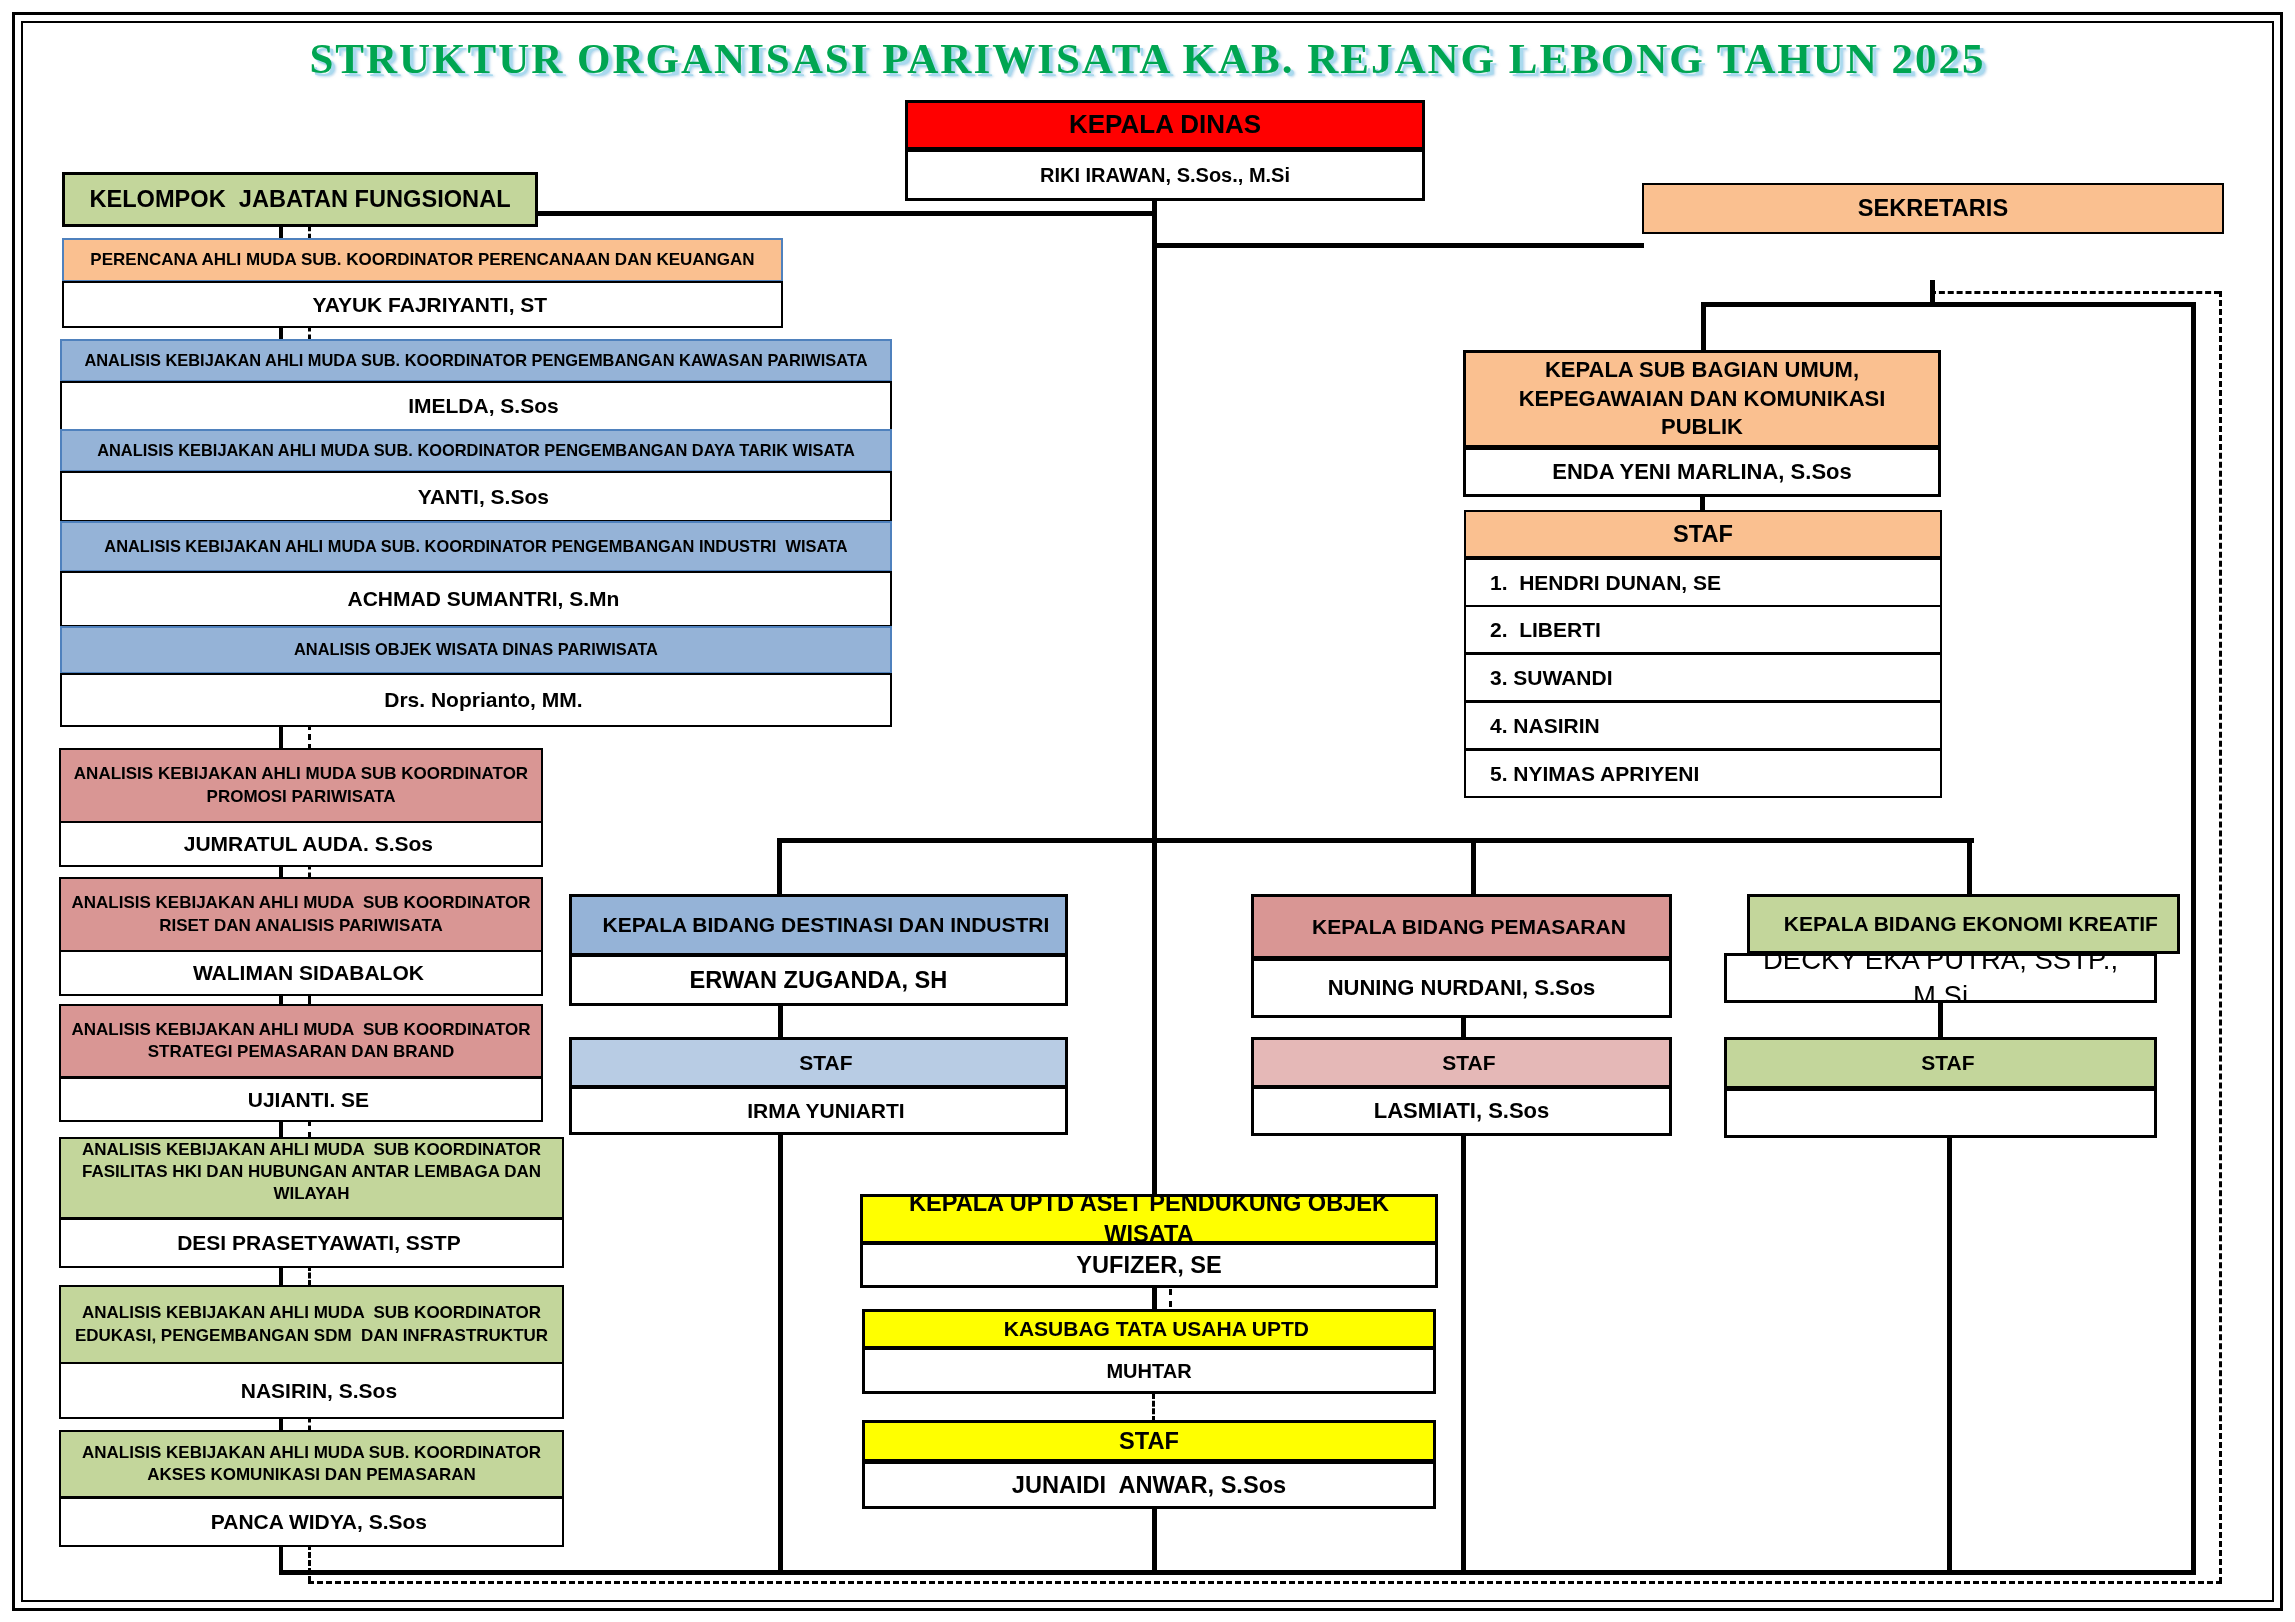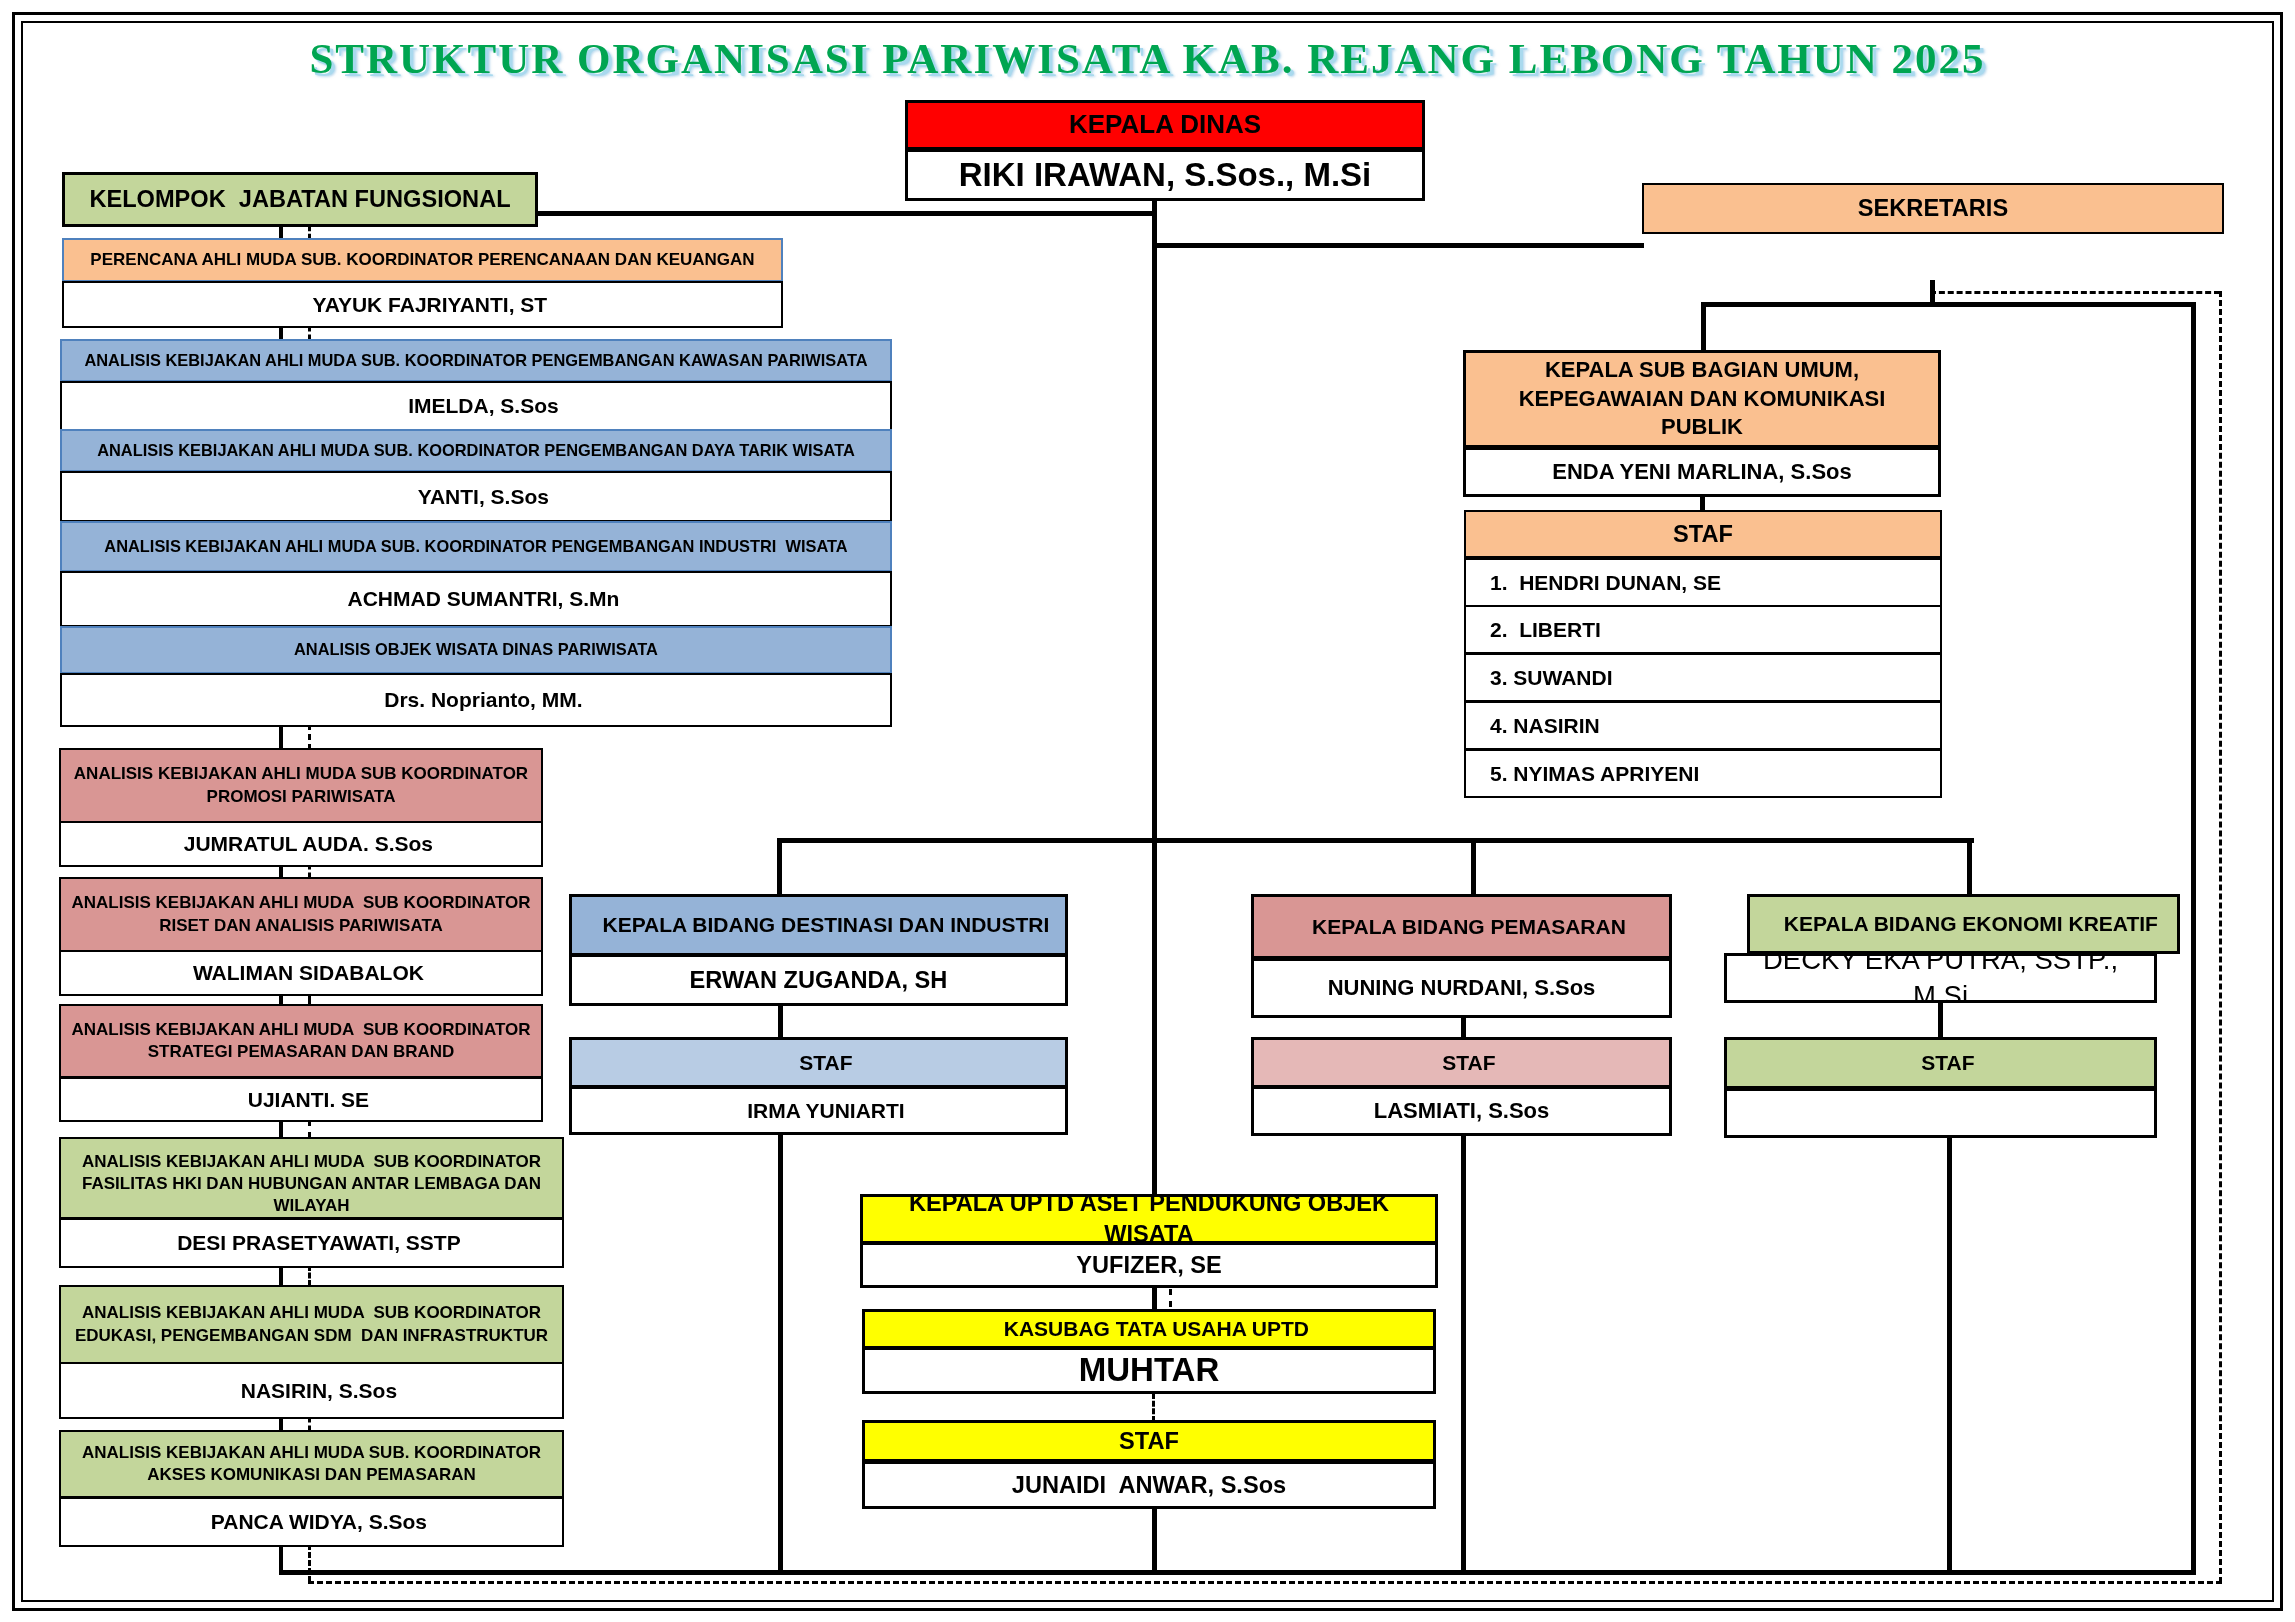--- a/index.html
+++ b/index.html
@@ -18,26 +18,26 @@
   .red{background:var(--red,#ff0000);}
   .orange{background:var(--orange,#fac090);}
   .blue{background:var(--blue,#95b3d7);}
   .blueLight{background:var(--blue_light,#b8cce4);}
   .maroon{background:var(--maroon,#d99694);}
   .maroonLight{background:var(--maroon_light,#e5b8b7);}
   .green{background:var(--green,#c3d69b);}
   .yellow{background:var(--yellow,#ffff00);}
   .bb{border-color:var(--border_blue,#4f81bd);}
   .thick{border-width:3.3px;}
-  .topalign{align-items:flex-start;padding-top:12px;}
+  .topalign{align-items:flex-start;padding-top:0;}
   .leftalign{justify-content:flex-start;text-align:left;padding-left:118px;}
   .norm{font-weight:normal;}
   .fs25{font-size:16.4px;} .fs26{font-size:17px;}
   .fs32{font-size:21px;padding-left:24px;} .fs34{font-size:22px;} .fs36{font-size:23.6px;}
-  .fs38{font-size:33px;} .fs40{font-size:26px;} .fs42{font-size:27.5px;}
+  .fs38{font-size:20px;} .fs40{font-size:26px;} .fs42{font-size:27.5px;}
   .ln{position:absolute;background:#000;}
   .dv{position:absolute;width:0;border-left:3.9px dashed #000;}
   .dh{position:absolute;height:0;border-top:3.9px dashed #000;}
 </style>
 </head>
 <body>
 
 <div id="canvas">
 
   <div class="frame outer"></div>

